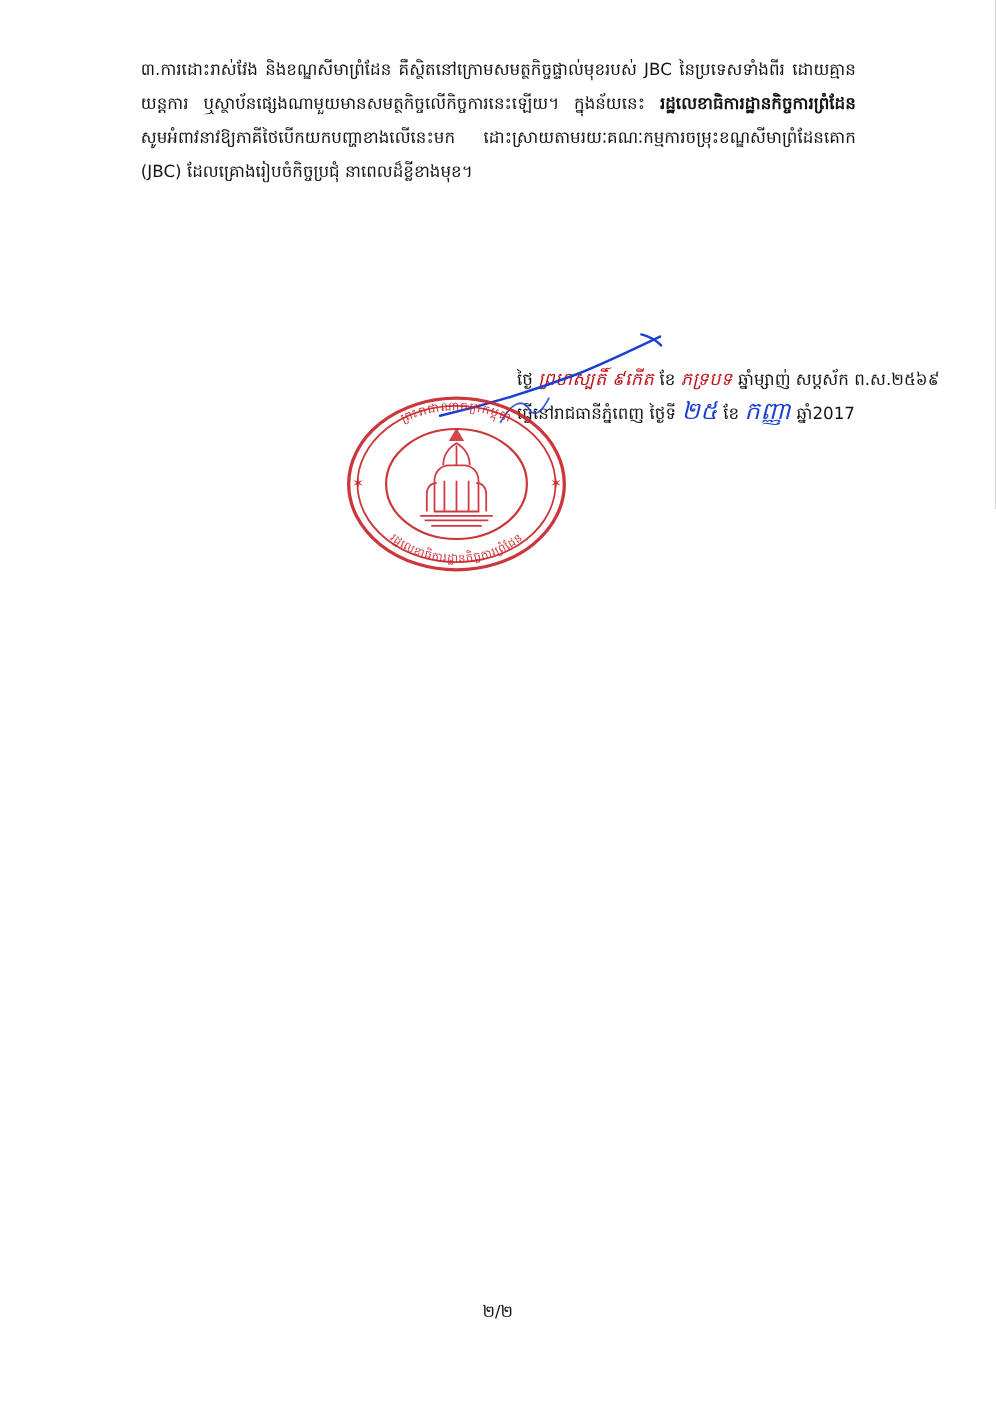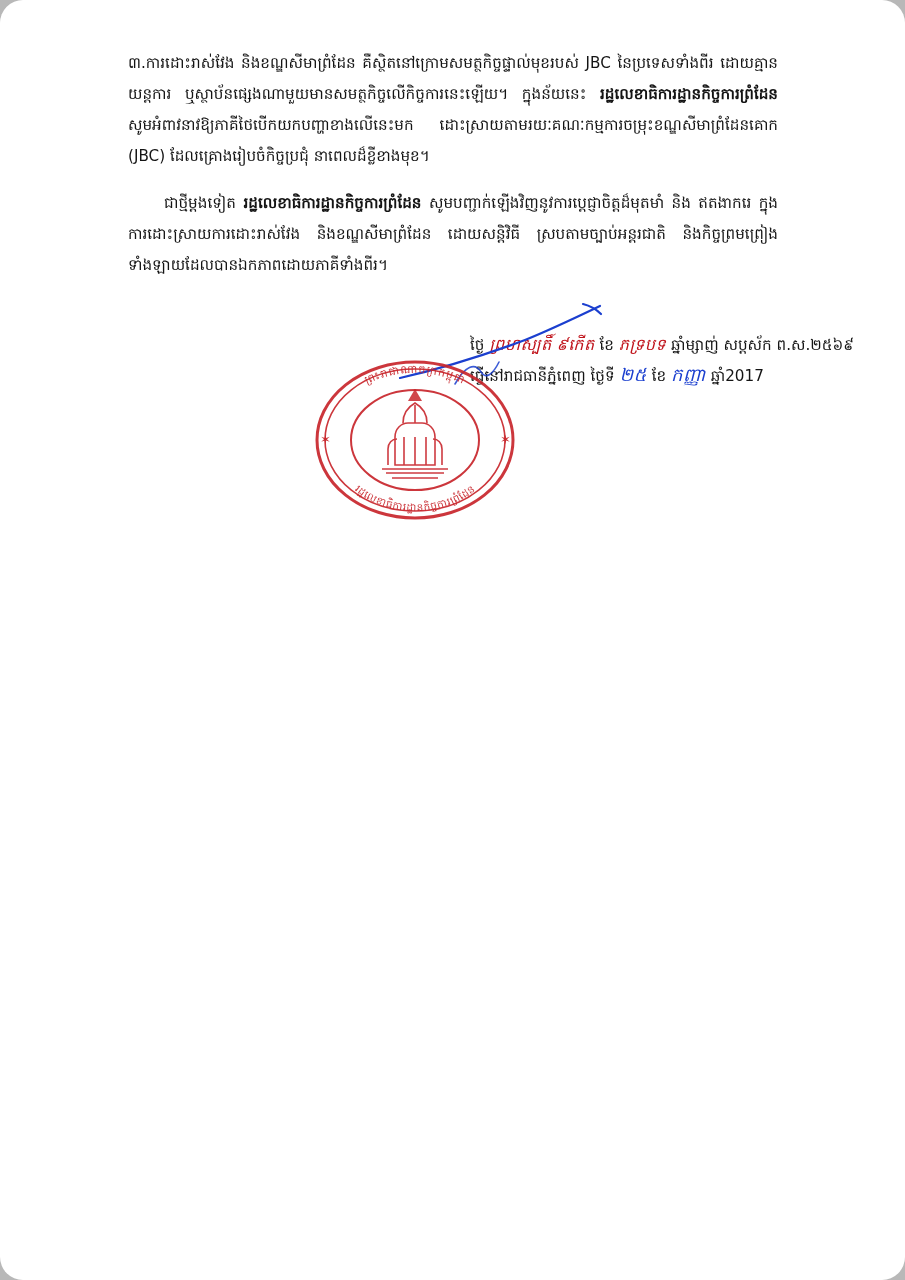--- a/index.html
+++ b/index.html
@@ -9,21 +9,20 @@
   }
   .page {
     position: relative;
     width: 905px;
     height: 1280px;
     background: #ffffff;
     margin: 0 auto;
     overflow: hidden;
     font-family: "DejaVu Sans", "Liberation Sans", sans-serif;
     color: #111111;
-    border-radius: 23px;
   }
   .content {
     position: absolute;
     left: 128px;
     top: 48px;
     width: 650px;
   }
   .para {
     font-size: 15.2px;
     line-height: 31px;
@@ -58,21 +57,21 @@
     font-family: "DejaVu Serif", "Liberation Serif", serif;
     color: #1b3fcf;
     font-style: italic;
     font-size: 16px;
     letter-spacing: 0.5px;
   }
   .hand.red {
     color: #c0141c;
   }
   .hand.big {
-    font-size: 18px;
+    font-size: 22px;
   }
   
   .sig-stroke {
     position: absolute;
     left: 395px;
     top: 300px;
     width: 260px;
     height: 90px;
     pointer-events: none;
   }
@@ -95,21 +94,20 @@
     color: #141414;
   }
 </style>
 </head>
 <body>
 
 <div class="page">
 
   <div class="content">
     <p class="para">៣.ការដោះរាស់វែង និងខណ្ឌសីមាព្រំដែន គឺស្ថិតនៅក្រោមសមត្ថកិច្ចផ្ទាល់មុខរបស់ JBC នៃប្រទេសទាំងពីរ ដោយគ្មានយន្តការ ឬស្ថាប័នផ្សេងណាមួយមានសមត្ថកិច្ចលើកិច្ចការនេះឡើយ។ ក្នុងន័យនេះ <span class="bold">រដ្ឋលេខាធិការដ្ឋានកិច្ចការព្រំដែន</span> សូមអំពាវនាវឱ្យភាគីថៃបើកយកបញ្ហាខាងលើនេះមក ដោះស្រាយតាមរយៈគណៈកម្មការចម្រុះខណ្ឌសីមាព្រំដែនគោក (JBC) ដែលគ្រោងរៀបចំកិច្ចប្រជុំ នាពេលដ៏ខ្លីខាងមុខ។</p>
-    <p class="para indent para-2">ជាថ្មីម្ដងទៀត <span class="bold">រដ្ឋលេខាធិការដ្ឋានកិច្ចការព្រំដែន</span> សូមបញ្ជាក់ឡើងវិញនូវការប្ដេជ្ញាចិត្តដ៏មុតមាំ និង ឥតងាករេ ក្នុងការដោះស្រាយការដោះរាស់វែង និងខណ្ឌសីមាព្រំដែន ដោយសន្តិវិធី ស្របតាមច្បាប់អន្តរជាតិ និងកិច្ចព្រមព្រៀងទាំងឡាយដែលបានឯកភាពដោយភាគីទាំងពីរ។</p>
   </div>
 
   <div class="datelines">
     <span class="dateline">
       <span>ថ្ងៃ</span>
       <span class="hand red">ព្រហស្បតិ៍</span>
       <span class="hand red">៩កើត</span>
       <span>ខែ</span>
       <span class="hand red">ភទ្របទ</span>
       <span>ឆ្នាំម្សាញ់ សប្ដស័ក ព.ស.២៥៦៩</span>
@@ -160,14 +158,15 @@
       <path d="M82,124 L148,124"></path>
       <path d="M86,128 L144,128"></path>
       <path d="M92,133 L138,133"></path>
       <path d="M104,92 L104,120 M115,92 L115,120 M126,92 L126,120"></path>
     </g>
     <g fill="#c8262c" opacity="0.85">
       <path d="M108,56 L115,44 L122,56 Z"></path>
     </g>
   </svg>
 
+  <div class="footer-page">២/២</div>
 
 </div>
 
 </body></html>

